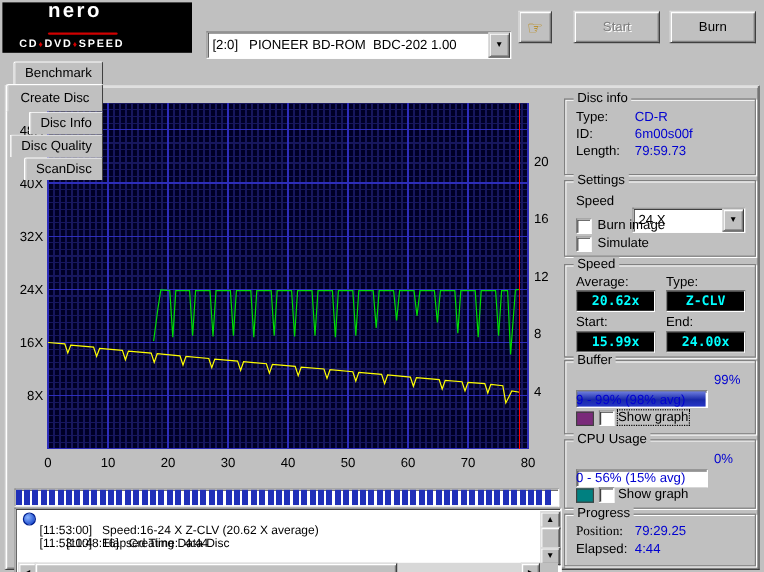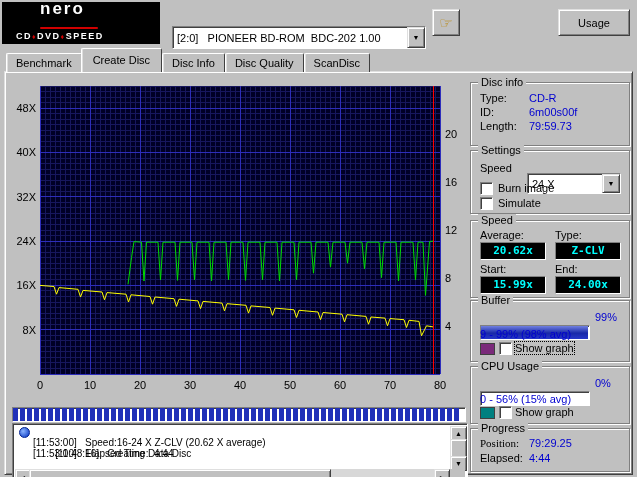--- a/index.html
+++ b/index.html
@@ -43,21 +43,21 @@
     border-right:1px solid #fff;border-bottom:1px solid #fff;
   }
   .checkbox{
     position:absolute;width:11px;height:11px;background:#fff;
     border-top:1px solid #808080;border-left:1px solid #808080;
     border-right:1px solid #fff;border-bottom:1px solid #fff;
     box-shadow:inset 1px 1px 0 #404040;
   }
   .swatch{position:absolute;width:13px;height:10px;border:1px solid #404040;}
   
-  #tabs{position:absolute;left:6px;top:51px;height:21px;display:flex;align-items:flex-end;z-index:3;}
+  #tabs{position:absolute;left:6px;top:51px;height:21px;display:flex;align-items:flex-end;z-index:3;flex-direction:column;}
   .tab{
     height:18px;line-height:18px;padding:0 9px;background:#c0c0c0;
     border-top:1px solid #fff;border-left:1px solid #fff;border-right:1px solid #404040;
     border-top-left-radius:2px;border-top-right-radius:2px;
     box-shadow:inset 1px 0 0 #dfdfdf;
   }
   .tab.active{height:23px;line-height:22px;padding:0 11px;position:relative;z-index:4;margin-left:-1px;}
   
   .combo{background:#fff;display:flex;align-items:center;}
   .combo .combo-text{flex:1;padding:0 4px;white-space:pre;overflow:hidden;}
@@ -92,23 +92,26 @@
     <div class="combo-text">[2:0]   PIONEER BD-ROM  BDC-202 1.00</div>
     <div class="raised combo-arrow">
       <span>▼</span>
     </div>
   </div>
 
   <div class="abs raised btn" style="left:432px;top:9px;width:26px;height:25px;">
     <span style="font-size:15px;color:#b8860b;">☞</span>
   </div>
 
+  <div class="abs raised btn disabled" style="left:478px;top:9px;width:70px;height:25px;">
+    <span>Start</span>
+  </div>
 
   <div class="abs raised btn" style="left:558px;top:9px;width:70px;height:25px;">
-    <span>Usage</span>
+    <span>Burn</span>
   </div>
 
   <div id="tabs">
     <div class="tab"><span>Benchmark</span></div>
     <div class="tab active"><span>Create Disc</span></div>
     <div class="tab"><span>Disc Info</span></div>
     <div class="tab"><span>Disc Quality</span></div>
     <div class="tab"><span>ScanDisc</span></div>
   </div>
 

